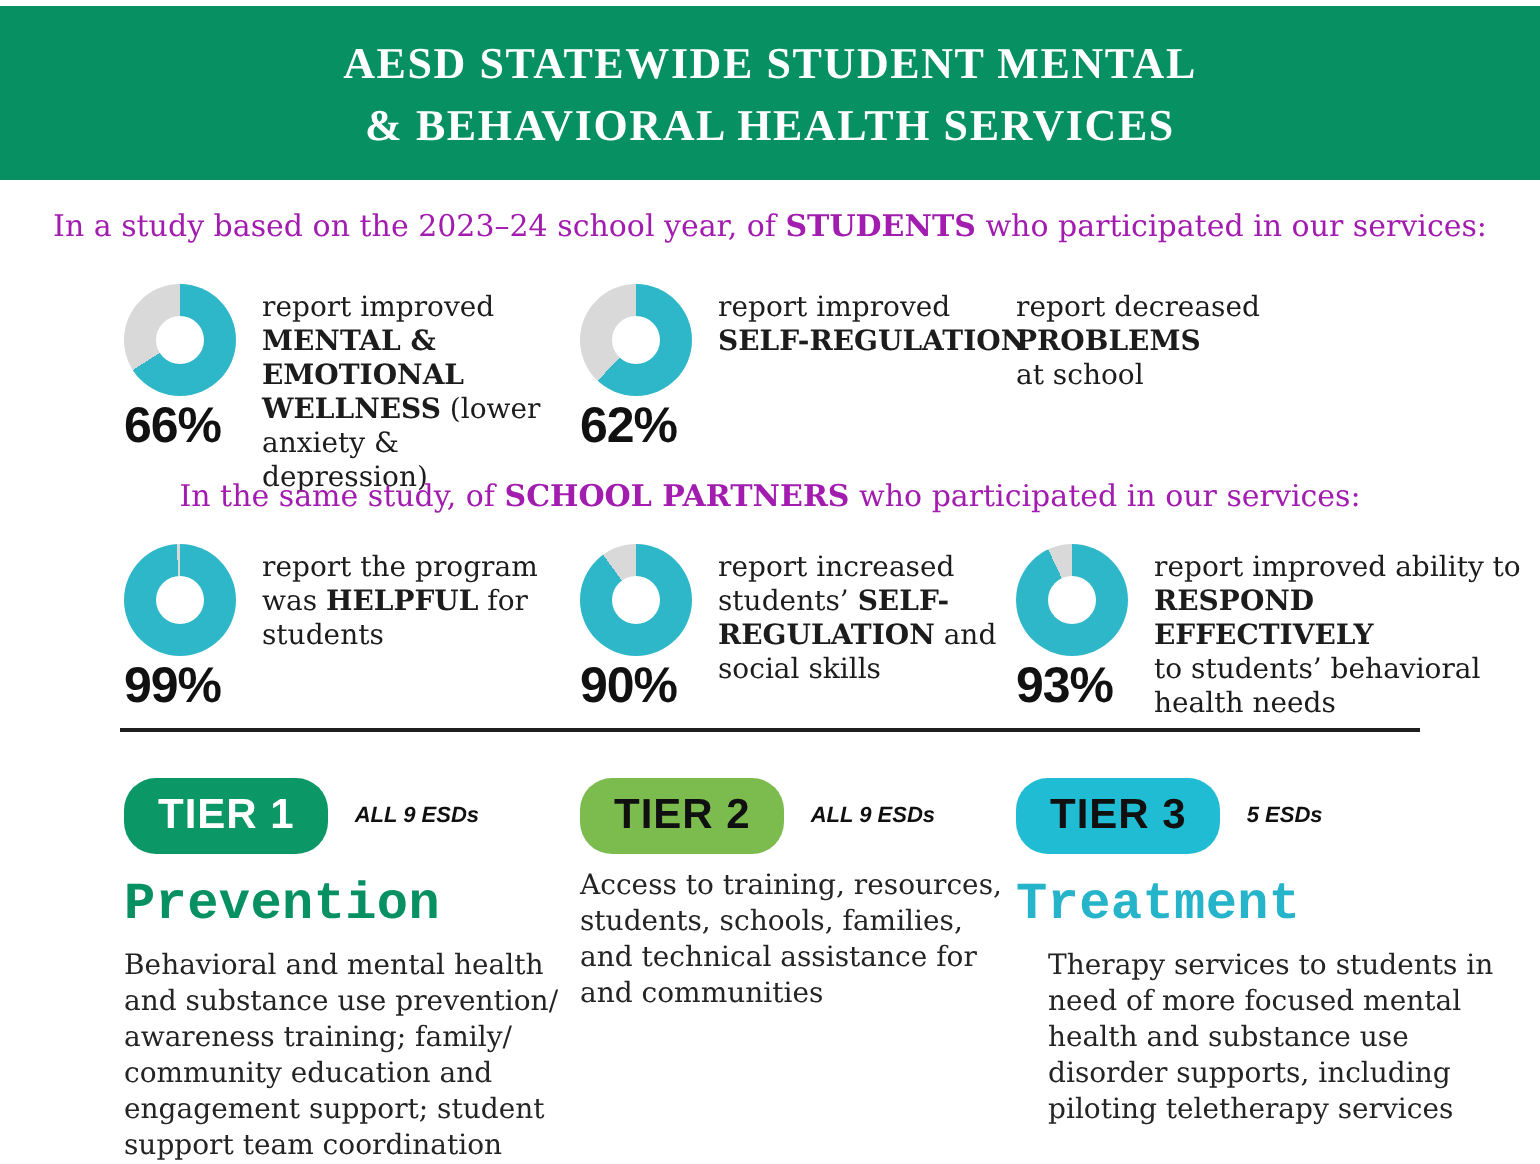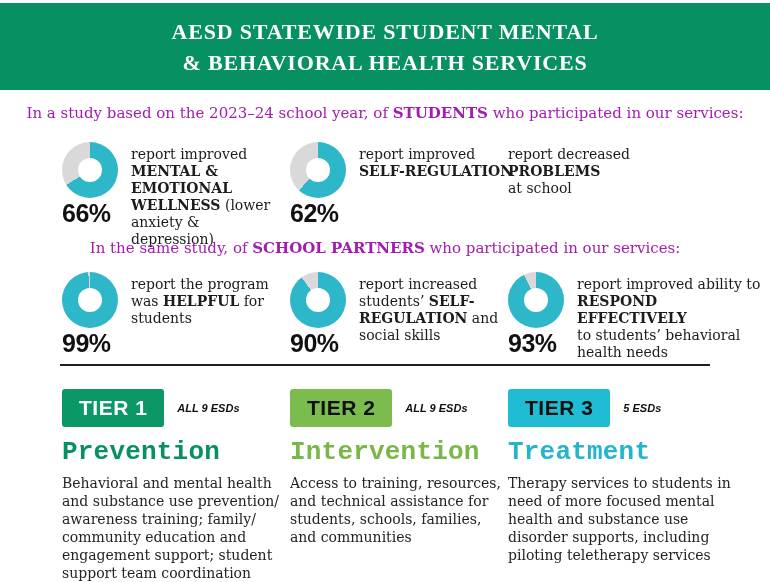--- a/index.html
+++ b/index.html
@@ -46,21 +46,21 @@
   
   .divider {
     position:absolute; left:60px; top:364px; width:650px; height:2px;
     background:#1f1f1f;
   }
 
   
   .tier { position:absolute; top:389px; }
   .badge-row { display:flex; align-items:center; gap:13px; }
   .tier-badge {
-    display:inline-block; border-radius:3px; padding:8px 17px;
+    display:inline-block; border-radius:16px; padding:8px 17px;
     font-family:"Liberation Sans", sans-serif; font-weight:700;
     font-size:21px; line-height:22px; letter-spacing:0.5px;
   }
   .tier-1 .tier-badge { background:#0c9766; color:#ffffff; }
   .tier-2 .tier-badge { background:#7cbb4d; color:#101010; }
   .tier-3 .tier-badge { background:#1fbcd4; color:#101010; }
   .tier-scope {
     font-family:"Liberation Sans", sans-serif; font-weight:700; font-style:italic;
     font-size:11px; color:#101010;
   }
@@ -173,36 +173,35 @@
         <div><span>engagement support; student</span></div>
         <div><span>support team coordination</span></div>
       </div>
   </div>
 
   <div class="tier tier-2" style="left:290px;">
     <div class="badge-row">
       <span class="tier-badge">TIER 2</span>
       <span class="tier-scope">ALL 9 ESDs</span>
     </div>
-    <div class="tier-heading">Intervention</div>
     <div class="tier-para" style="width:215px;">
         <div><span>Access to training, resources,</span></div>
+        <div><span>students, schools, families,</span></div>
         <div><span>and technical assistance for</span></div>
-        <div><span>students, schools, families,</span></div>
         <div><span>and communities</span></div>
       </div>
   </div>
 
   <div class="tier tier-3" style="left:508px;">
     <div class="badge-row">
       <span class="tier-badge">TIER 3</span>
       <span class="tier-scope">5 ESDs</span>
     </div>
     <div class="tier-heading">Treatment</div>
-    <div class="tier-para" style="width:240px;">
+    <div class="tier-para" style="width:240px;margin-left:16px;">
         <div><span>Therapy services to students in</span></div>
         <div><span>need of more focused mental</span></div>
         <div><span>health and substance use</span></div>
         <div><span>disorder supports, including</span></div>
         <div><span>piloting teletherapy services</span></div>
       </div>
   </div>
 
 </div>
 

